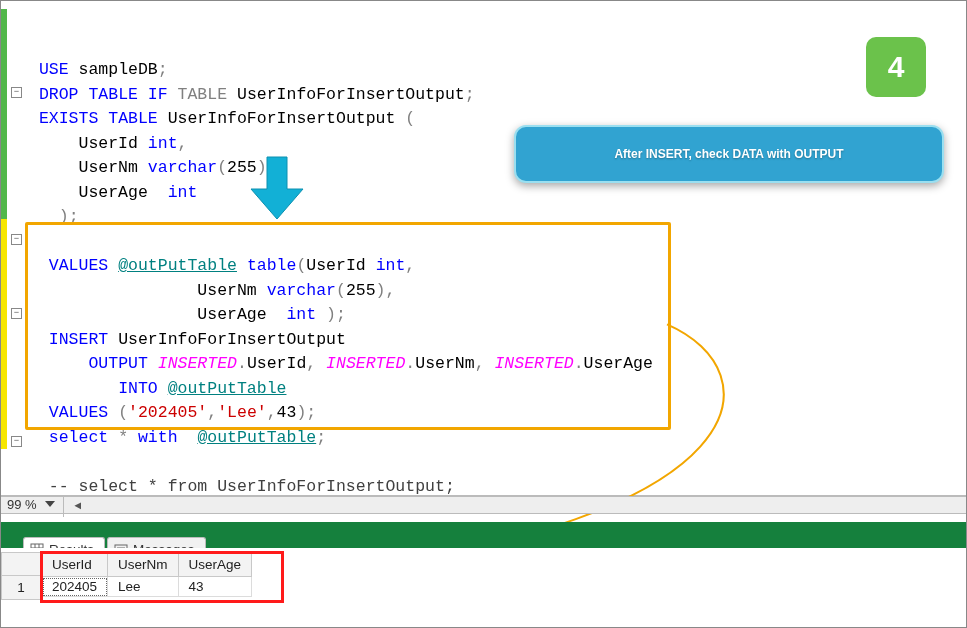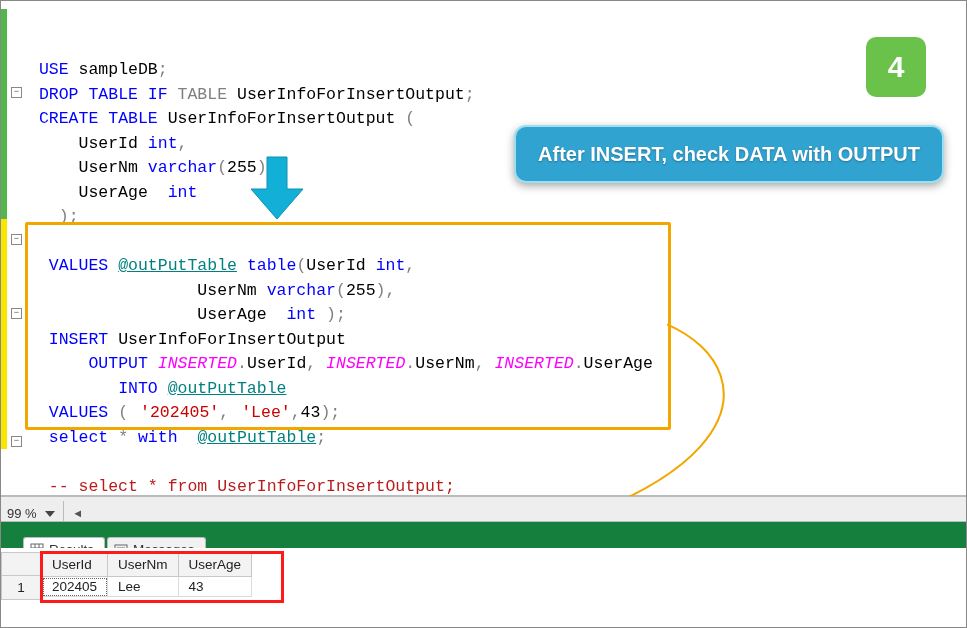--- a/index.html
+++ b/index.html
@@ -25,54 +25,54 @@
   }
   .yellow-bar { position:absolute; left:0; top:8px; width:6px; height:440px; background:#f6e600; }
   .green-bar { position:absolute; left:0; top:8px; width:6px; height:210px; background:#52b74a; }
   .fold { position:absolute; left:10px; width:11px; height:11px; border:1px solid #888; background:#fff;
           font-size:9px; line-height:9px; text-align:center; color:#555; }
   .code-body { flex:1; padding:8px 4px 8px 2px; font-size:16.5px; line-height:24.5px; color:#000; white-space:pre; position:relative; }
   .kw-blue { color:#0000ff; }
   .kw-teal { color:#008080;text-decoration:underline; }
   .kw-pink { color:#ff00ff;font-style:italic; }
   .kw-gray { color:#808080; }
-  .kw-red  { color:#cc0000;margin-left:12px; }
-  .kw-green{ color:#b91c1c; }
+  .kw-red  { color:#cc0000; }
+  .kw-green{ color:#404040; }
 
   .highlight-box1 {
     position:absolute; left:24px; top:221px; width:646px; height:208px;
     border:3px solid #f2a600; border-radius:2px; pointer-events:none;
   }
 
   .callout {
     position:absolute; right:22px; top:124px; width:430px; height:58px;
     background:#31a3d1;
     border:2px solid #9bdff0;
     border-radius:12px;
     box-shadow: 0 3px 8px rgba(0,0,0,0.35);
-    color:#fff; font-family: Arial, sans-serif; font-size:20px; font-weight:600;
+    color:#fff; font-family: Arial, sans-serif; font-size:12px; font-weight:600;
     display:flex; align-items:center; justify-content:center;
     text-shadow:0 1px 2px rgba(0,0,0,0.3);
   }
   .badge {
     position:absolute; right:40px; top:36px; width:60px; height:60px;
     background:#6bc24b; border-radius:10px;
     color:#fff; font-family: Arial, sans-serif; font-size:30px; font-weight:600;
     display:flex; align-items:center; justify-content:center;
   }
   .big-arrow {
     position:absolute; left:248px; top:154px; width:56px; height:66px; pointer-events:none;
   }
 
   .curve { position:absolute; left:280px; top:314px; width:520px; height:280px; pointer-events:none; overflow:visible; }
 
   
-  .zoom-bar { position:absolute; left:0; top:495px; right:0; height:26px; background:#eeeeee;
+  .zoom-bar { position:absolute; left:0; top:495px; right:0; height:18px; background:#eeeeee;
               border-top:1px solid #bbb; border-bottom:1px solid #bbb;
-              display:flex; align-items:flex-end; font-family:"Segoe UI", Arial, sans-serif; font-size:13px; color:#333; }
+              display:flex; align-items:flex-start; font-family:"Segoe UI", Arial, sans-serif; font-size:13px; color:#333; }
   .zoom-val { padding:0 4px 0 6px; }
   .zoom-dd { width:14px; height:14px; margin-left:2px; position:relative; }
   .zoom-dd::after { content:""; position:absolute; left:2px; top:4px; border-left:5px solid transparent; border-right:5px solid transparent; border-top:6px solid #444; }
   .zoom-sep { width:1px; height:20px; background:#bbb; margin:0 6px; }
   .zoom-left,.zoom-right { width:16px;height:16px; font-size:11px; color:#555; text-align:center; line-height:16px;}
 
   
   .tabs-row { position:absolute; left:0; top:521px; right:0; height:40px; display:flex; align-items:flex-end;
               font-family:"Segoe UI", Arial, sans-serif; font-size:13.5px; color:#333; padding-left:22px; gap:2px;
               border-bottom:1px solid #bbb; background:#15803d; }
@@ -108,21 +108,21 @@
       <div class="green-bar"></div>
       <div class="fold" style="top:86px;">−</div>
       <div class="fold" style="top:233px;">−</div>
       <div class="fold" style="top:307px;">−</div>
       <div class="fold" style="top:435px;">−</div>
     </div>
     <div class="code-body">
 <span class="ln"> </span>
 <span class="ln"> <span class="kw-blue">USE</span> <span>sampleDB</span><span class="kw-gray">;</span></span>
 <span class="ln"> <span class="kw-blue">DROP</span> <span class="kw-blue">TABLE</span> <span class="kw-blue">IF</span> <span class="kw-gray">TABLE</span> <span>UserInfoForInsertOutput</span><span class="kw-gray">;</span></span>
-<span class="ln"> <span class="kw-blue">CREATE</span> <span class="kw-blue">TABLE</span> <span>UserInfoForInsertOutput</span> <span class="kw-gray">(</span></span>
+<span class="ln"> <span class="kw-blue">EXISTS</span> <span class="kw-blue">TABLE</span> <span>UserInfoForInsertOutput</span> <span class="kw-gray">(</span></span>
 <span class="ln">     <span>UserId</span> <span class="kw-blue">int</span><span class="kw-gray">,</span></span>
 <span class="ln">     <span>UserNm</span> <span class="kw-blue">varchar</span><span class="kw-gray">(</span><span>255</span><span class="kw-gray">)</span><span class="kw-gray">,</span></span>
 <span class="ln">     <span>UserAge</span>  <span class="kw-blue">int</span></span>
 <span class="ln">   <span class="kw-gray">)</span><span class="kw-gray">;</span></span>
 <span class="ln"> </span>
 <span class="ln">  <span class="kw-blue">VALUES</span> <span class="kw-teal">@outPutTable</span> <span class="kw-blue">table</span><span class="kw-gray">(</span><span>UserId</span> <span class="kw-blue">int</span><span class="kw-gray">,</span></span>
 <span class="ln">                 <span>UserNm</span> <span class="kw-blue">varchar</span><span class="kw-gray">(</span><span>255</span><span class="kw-gray">)</span><span class="kw-gray">,</span></span>
 <span class="ln">                 <span>UserAge</span>  <span class="kw-blue">int</span> <span class="kw-gray">)</span><span class="kw-gray">;</span></span>
 <span class="ln">  <span class="kw-blue">INSERT</span> <span>UserInfoForInsertOutput</span></span>
 <span class="ln">      <span class="kw-blue">OUTPUT</span> <span class="kw-pink">INSERTED</span><span class="kw-gray">.</span><span>UserId</span><span class="kw-gray">,</span> <span class="kw-pink">INSERTED</span><span class="kw-gray">.</span><span>UserNm</span><span class="kw-gray">,</span> <span class="kw-pink">INSERTED</span><span class="kw-gray">.</span><span>UserAge</span></span>

